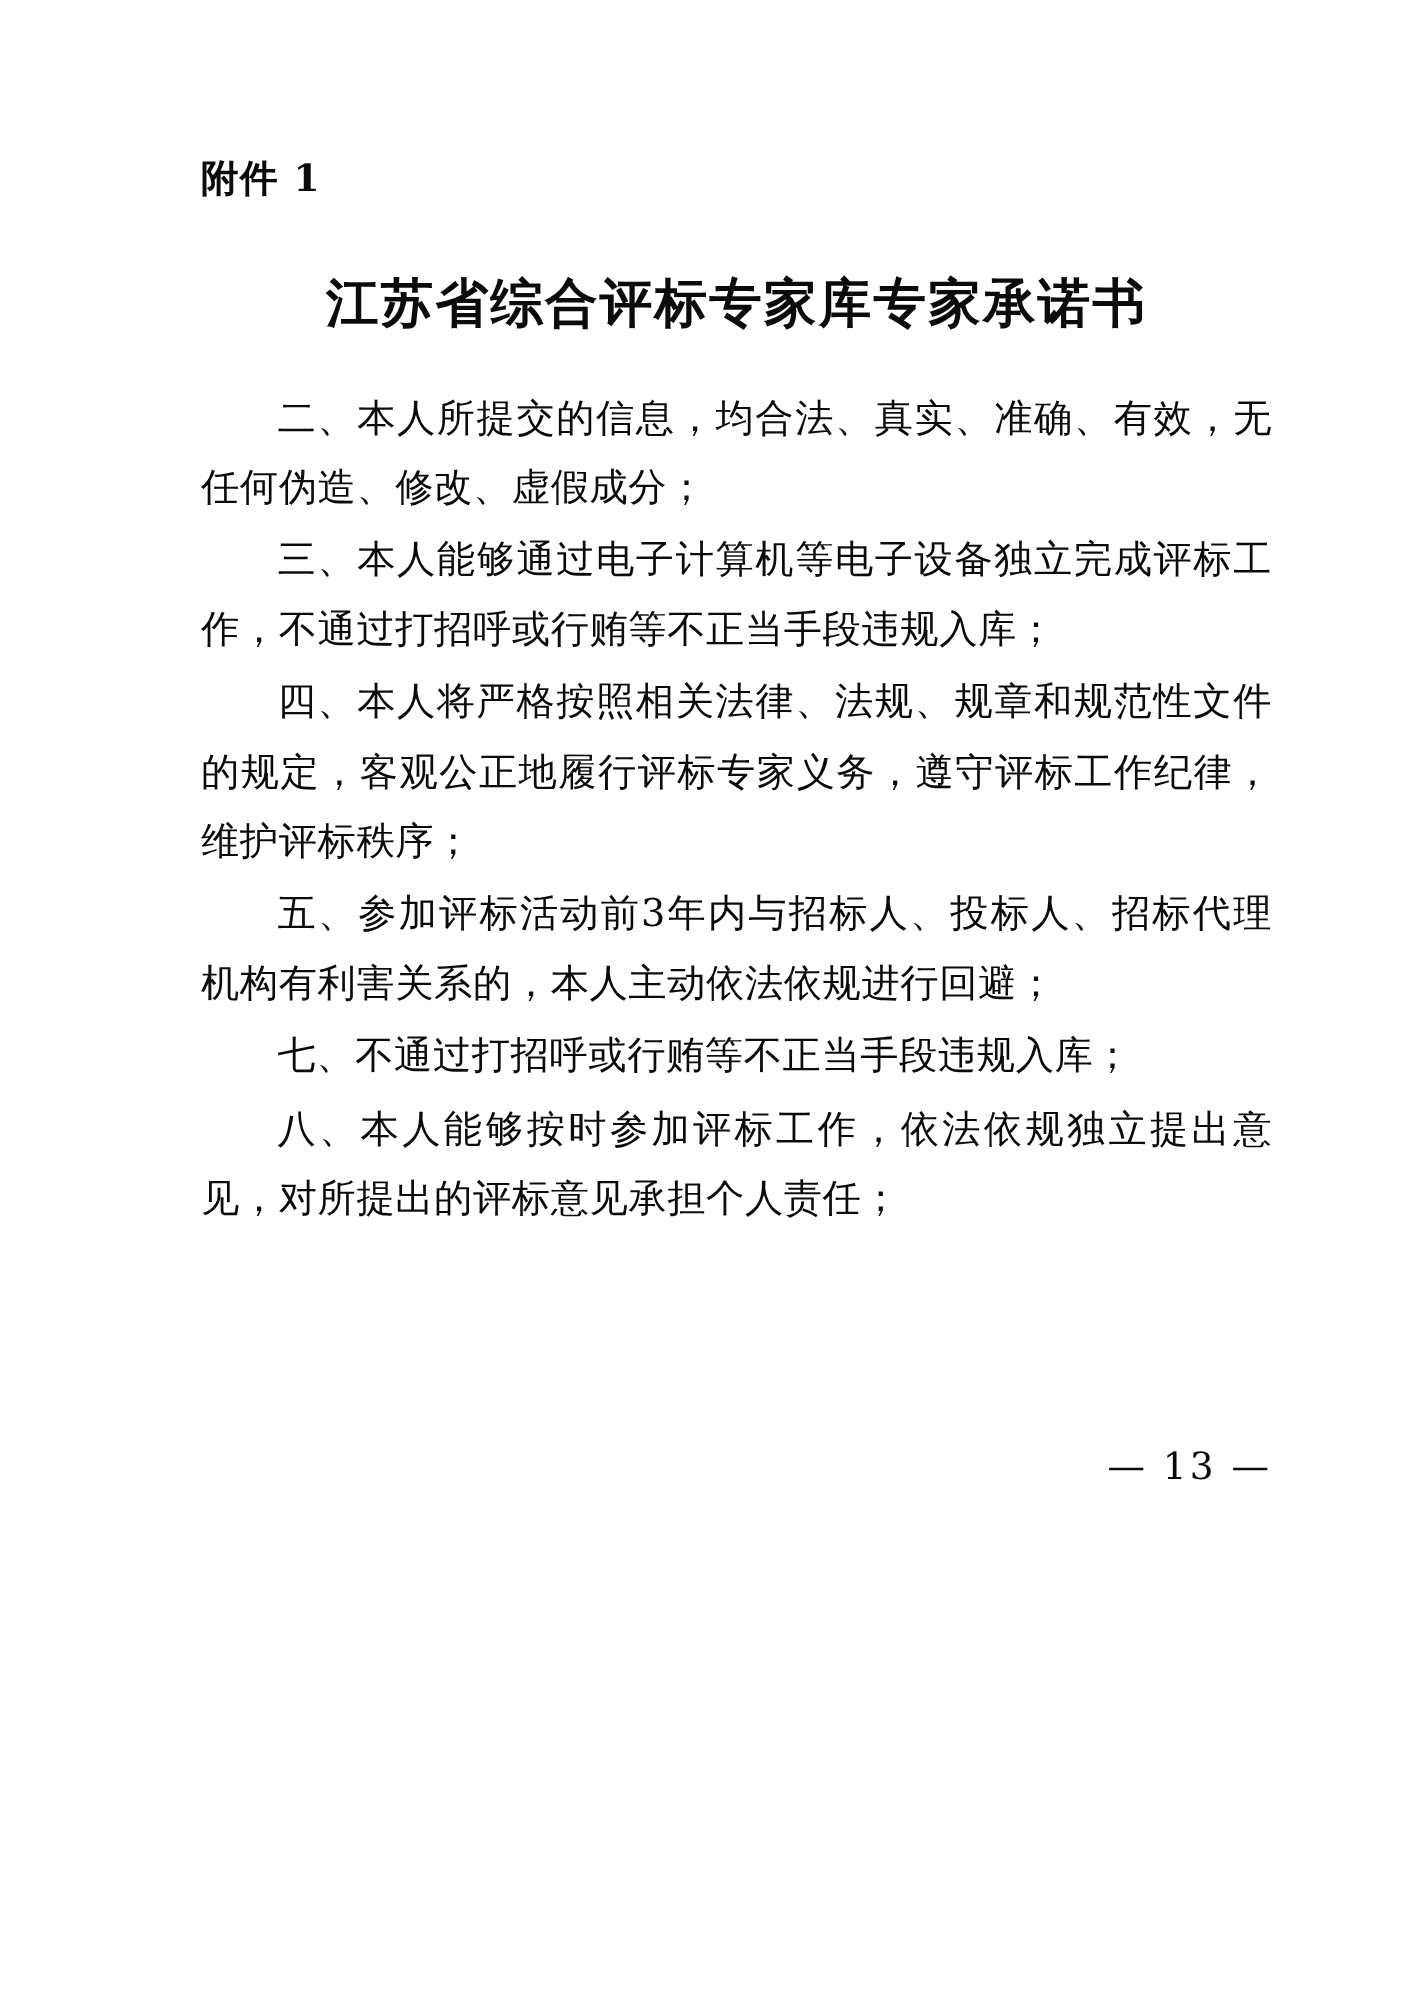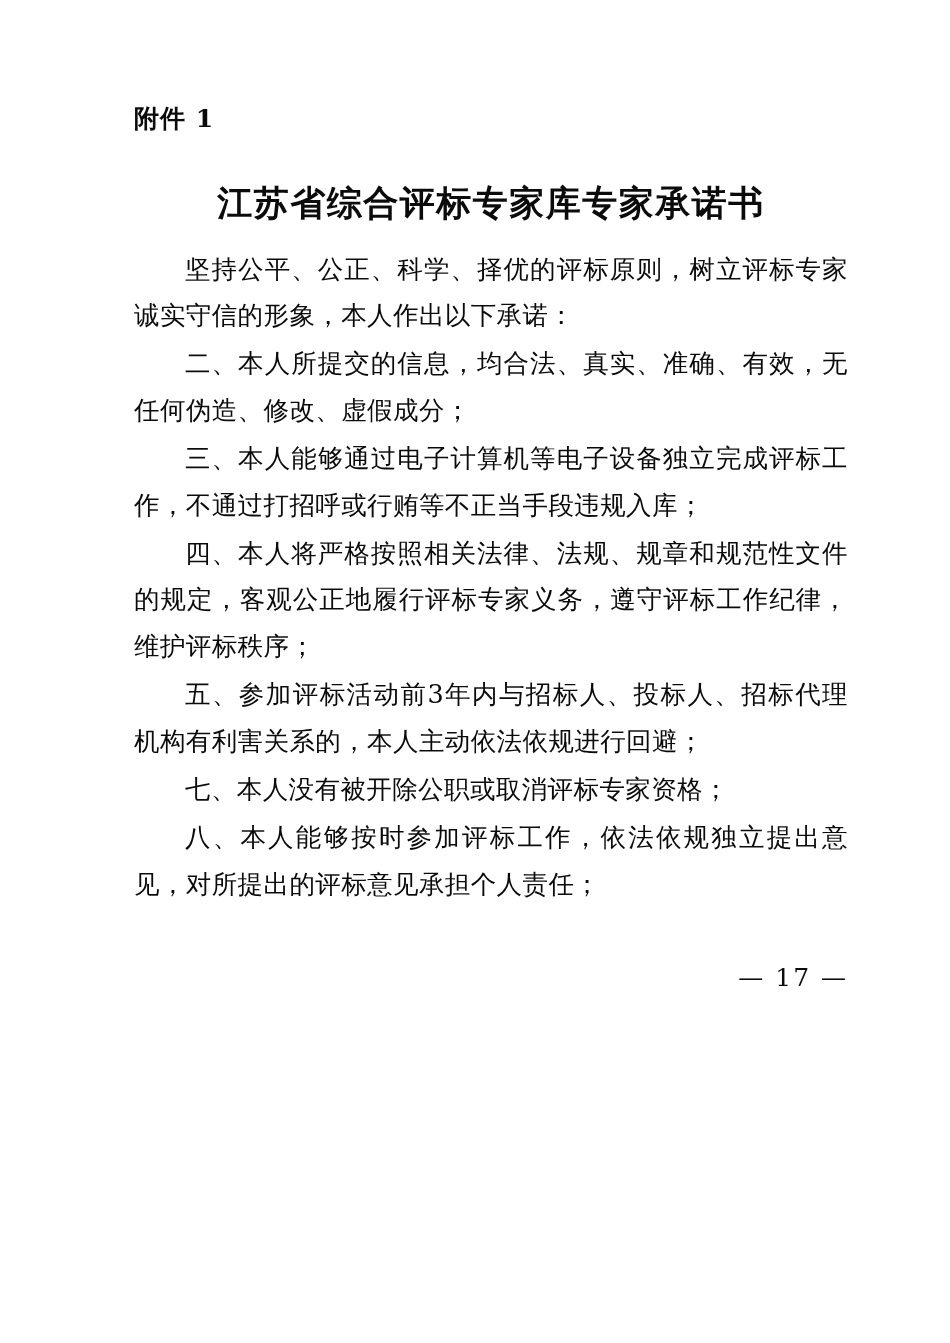--- a/index.html
+++ b/index.html
@@ -31,21 +31,21 @@
     line-height: 1.2;
     margin: 0 0 46px 0;
     font-family: "DejaVu Serif", "Liberation Serif", serif;
   }
   .doc-title {
     text-align: center;
     font-size: 35px;
     font-weight: bold;
     letter-spacing: 1.5px;
     line-height: 1.3;
-    margin: 0 0 20px 0;
+    margin: 0 0 30px 0;
     font-family: "DejaVu Serif", "Liberation Serif", serif;
   }
   .para {
     font-size: 25.5px;
     line-height: 1.82;
     text-align: justify;
     text-justify: inter-ideograph;
     margin: 0 0 2px 0;
     text-indent: 2em;
     letter-spacing: 0.4px;
@@ -62,24 +62,23 @@
 </head>
 <body>
 
 <div class="page">
 
   <div class="attachment-label">附件 1</div>
 
   <h1 class="doc-title">江苏省综合评标专家库专家承诺书</h1>
 
   <div class="body-text">
-    <p class="para">坚持公平、公正、科学、择优的评标原则，树立评标专家诚实守信的形象，本人作出以下承诺：</p>
     <p class="para">二、本人所提交的信息，均合法、真实、准确、有效，无任何伪造、修改、虚假成分；</p>
     <p class="para">三、本人能够通过电子计算机等电子设备独立完成评标工作，不通过打招呼或行贿等不正当手段违规入库；</p>
     <p class="para">四、本人将严格按照相关法律、法规、规章和规范性文件的规定，客观公正地履行评标专家义务，遵守评标工作纪律，维护评标秩序；</p>
     <p class="para">五、参加评标活动前3年内与招标人、投标人、招标代理机构有利害关系的，本人主动依法依规进行回避；</p>
-    <p class="para">七、本人没有被开除公职或取消评标专家资格；</p>
+    <p class="para">七、不通过打招呼或行贿等不正当手段违规入库；</p>
     <p class="para">八、本人能够按时参加评标工作，依法依规独立提出意见，对所提出的评标意见承担个人责任；</p>
   </div>
 
-  <div class="page-number">— 17 —</div>
+  <div class="page-number">— 13 —</div>
 
 </div>
 
 </body></html>

